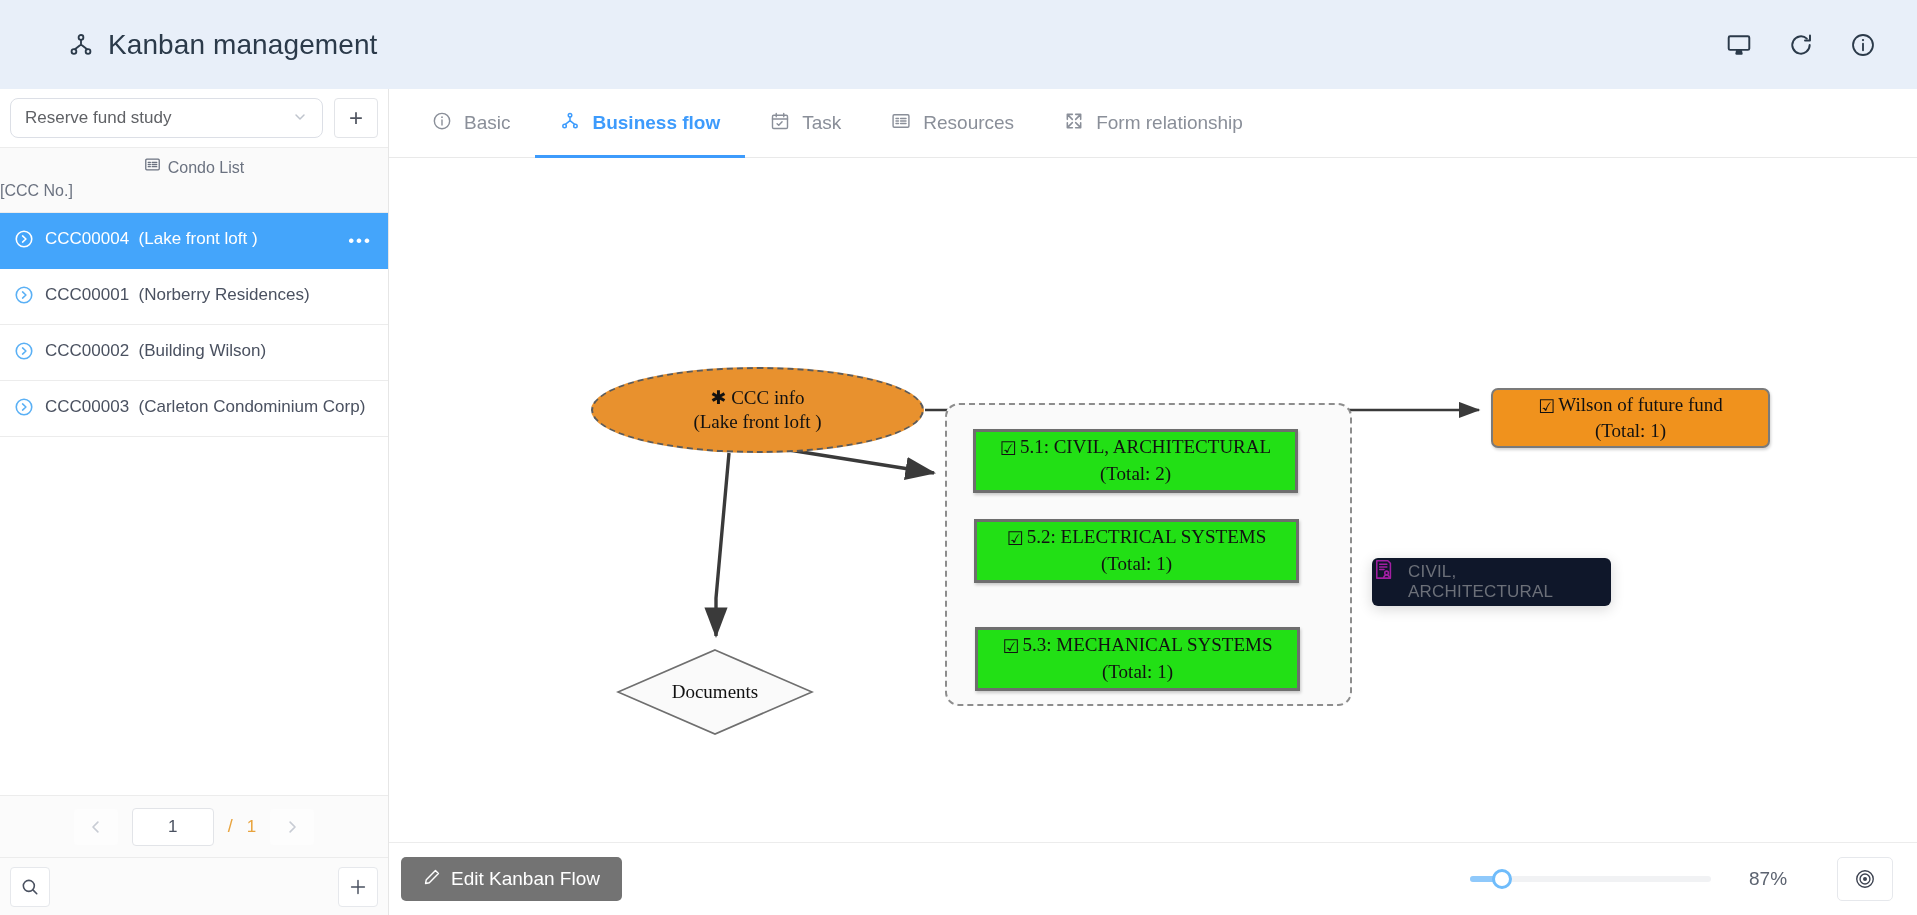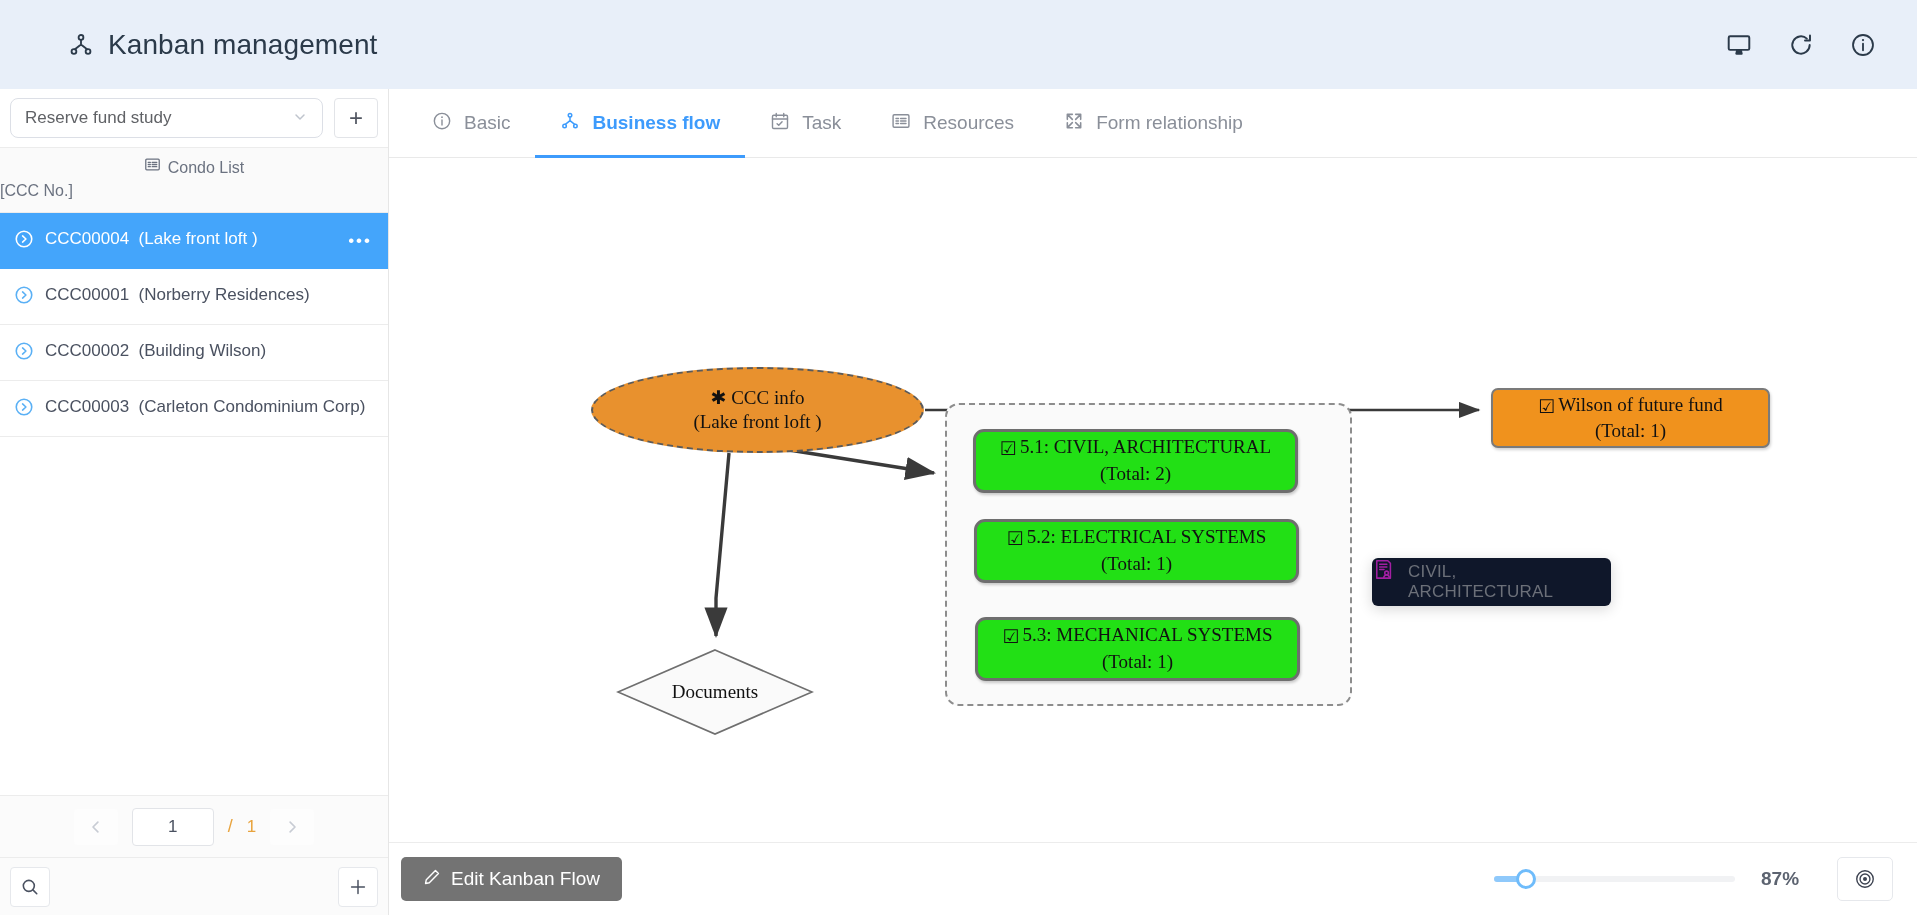--- a/index.html
+++ b/index.html
@@ -142,21 +142,21 @@
     font-family: "Liberation Serif", serif; font-size: 19px; color: #111;
     line-height: 1.28; cursor: pointer;
     box-shadow: 1px 2px 3px rgba(0,0,0,.18);
   }
   .group-dashed {
     position: absolute; left: 556px; top: 245px; width: 407px; height: 303px;
     border: 2px dashed #8d8d8d; border-radius: 14px; background: #fafafa;
   }
   .node-box-green {
     position: absolute; width: 325px; height: 64px;
-    background: #22e015; border: 3px solid #6e6e6e; border-radius: 11px;
+    background: #22e015; border: 3px solid #6e6e6e; border-radius: 0;
     display: flex; flex-direction: column; align-items: center; justify-content: center;
     font-family: "Liberation Serif", serif; font-size: 19px; color: #111;
     line-height: 1.3; cursor: pointer;
     box-shadow: 1px 2px 3px rgba(0,0,0,.2);
   }
   .chk { display: inline-block; vertical-align: -2px; margin-right: 3px; }
   .node-diamond-wrap {
     position: absolute; left: 227px; top: 490px; width: 198px; height: 88px; cursor: pointer;
   }
   .node-diamond-label {
@@ -177,21 +177,21 @@
     position: absolute; left: 0; bottom: 0; width: 1528px; height: 73px;
     border-top: 1px solid #ececec; background: #fff;
     display: flex; align-items: center;
   }
   .edit-btn {
     margin-left: 12px; height: 44px; padding: 0 22px; border-radius: 5px;
     background: #737373; color: #fff; font-size: 19px;
     display: flex; align-items: center; gap: 10px; cursor: pointer; border: none;
   }
   .zoom-area {
-    position: absolute; right: 24px; display: flex; align-items: center; gap: 26px; font-weight: bold;
+    position: absolute; right: 24px; display: flex; align-items: center; gap: 38px;
   }
   .slider { position: relative; width: 241px; height: 6px; background: #f1f2f4; border-radius: 3px; cursor: pointer; }
   .slider-fill { position: absolute; left: 0; top: 0; height: 6px; width: 30px; background: #8fc9fb; border-radius: 3px; }
   .slider-knob {
     position: absolute; left: 22px; top: -7px; width: 20px; height: 20px;
     border-radius: 50%; background: #fff; border: 3px solid #6fbcfb; cursor: grab;
   }
   .zoom-val { font-size: 19px; color: #5c6370; min-width: 50px; }
   .target-btn {
     width: 56px; height: 44px; border: 1px solid #e6e8ec; border-radius: 5px;
@@ -422,21 +422,21 @@
 
       <div class="group-dashed">
         <div class="node-box-green" style="left:26px; top:24px;">
           <div><span class="chk">☑</span><span>5.1: CIVIL, ARCHITECTURAL</span></div>
           <div>(Total: 2)</div>
         </div>
         <div class="node-box-green" style="left:27px; top:114px;">
           <div><span class="chk">☑</span><span>5.2: ELECTRICAL SYSTEMS</span></div>
           <div>(Total: 1)</div>
         </div>
-        <div class="node-box-green" style="left:28px; top:212px;text-align:center;">
+        <div class="node-box-green" style="left:28px; top:222px;text-align:center;">
           <div><span class="chk">☑</span><span>5.3: MECHANICAL SYSTEMS</span></div>
           <div>(Total: 1)</div>
         </div>
       </div>
 
       <div class="node-diamond-wrap">
         <svg width="198" height="88">
           <polygon points="99,2 196,44 99,86 2,44" fill="#fafafa" stroke="#6f6f6f" stroke-width="1.7"></polygon>
         </svg>
         <div class="node-diamond-label">Documents</div>

